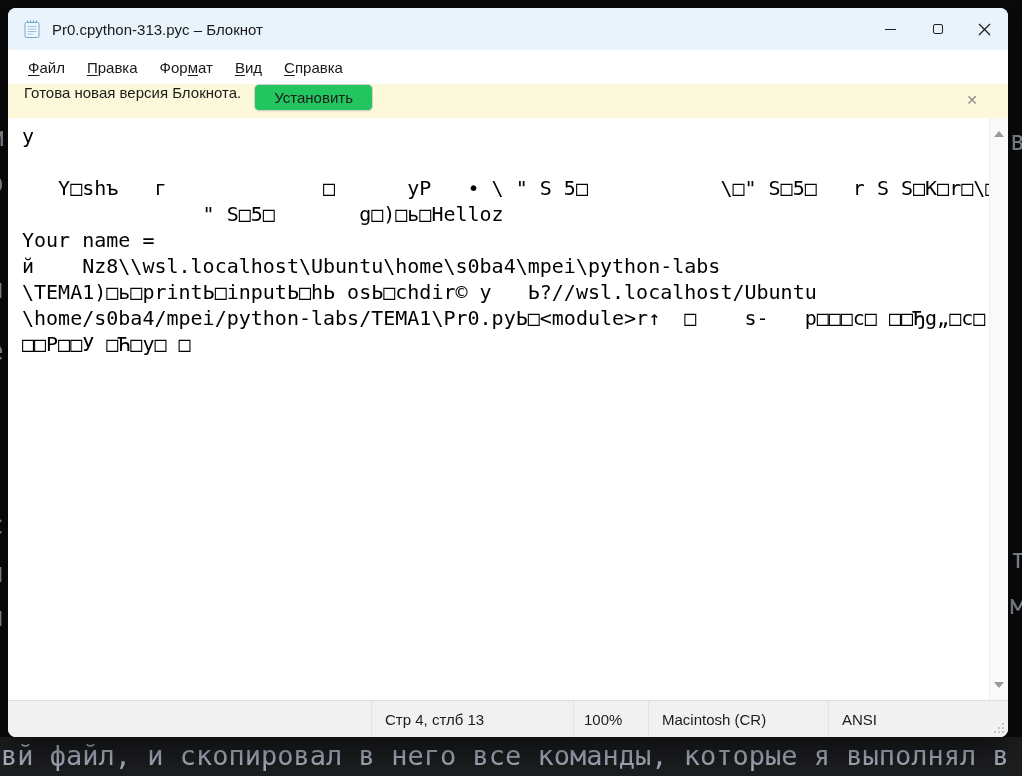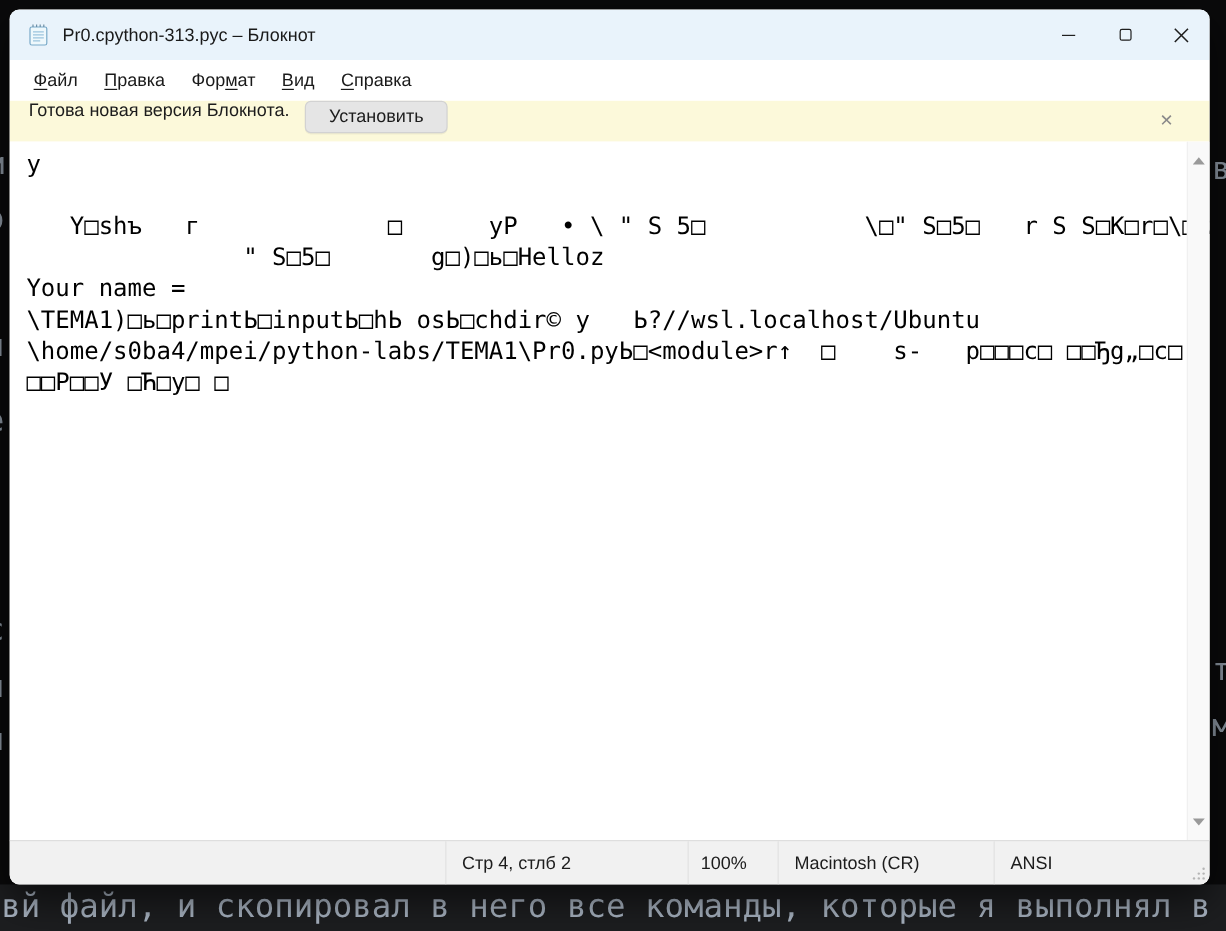--- a/index.html
+++ b/index.html
@@ -57,21 +57,21 @@
   .menu-item { padding:0 11px; cursor:default; }
   .u { text-decoration:underline; text-underline-offset:2px; }
 
   
   .notifbar {
     height:34px; background:#fcf9da; display:flex; align-items:flex-start;
     padding-left:16px; font-size:15px; color:#1c1c1c; position:relative;
   }
   .install-btn {
     margin-left:13px; height:27px; padding:0 19px;
-    background:#e5e5e5; border:1px solid #d2d2d2; border-radius:5px;
+    background:#22c55e; border:1px solid #d2d2d2; border-radius:5px;
     font-family:"Liberation Sans", sans-serif; font-size:15px; color:#1c1c1c;
     box-shadow:0 1px 0 rgba(0,0,0,.05);
   }
   .notif-close {
     position:absolute; right:30px; top:8px; font-size:14px; color:#8a8a8a;
   }
 
   
   .editor {
     position:relative; height:582px; background:#ffffff; overflow:hidden;
@@ -173,34 +173,35 @@
     <span class="notif-close">✕</span>
   </div>
 
   <div class="editor">
     <div class="editor-content" id="editor-lines">
         <div class="line">у</div>
         <div class="line"></div>
         <div class="line">   Y□shъ   г             □      уР   • \ " S 5□           \□" S□5□   r S S□K□r□\□R□</div>
         <div class="line">               " S□5□       g□)□ь□Helloz</div>
         <div class="line">Your name =</div>
+        <div class="line">й    Nz8\\wsl.localhost\Ubuntu\home\s0ba4\mpei\python-labs</div>
         <div class="line">\TEMA1)□ь□printЬ□inputЬ□hЬ osЬ□chdir© у   Ь?//wsl.localhost/Ubuntu</div>
         <div class="line">\home/s0ba4/mpei/python-labs/TEMA1\Pr0.pyЬ□&lt;module&gt;r↑  □    s-   p□□□c□ □□Ђg„□c□</div>
         <div class="line">□□Р□□У □Ћ□у□ □</div>
       </div>
     <div class="vscroll">
       <div class="arr up"></div>
       <div class="arr down"></div>
     </div>
   </div>
 
   <div class="statusbar">
     <div class="sb-spacer"></div>
     <div class="sb-cell c1">
-      <span>Стр 4, стлб 2</span>
+      <span>Стр 4, стлб 13</span>
     </div>
     <div class="sb-cell c2">
       <span>100%</span>
     </div>
     <div class="sb-cell c3">
       <span>Macintosh (CR)</span>
     </div>
     <div class="sb-cell c4">
       <span>ANSI</span>
     </div>

